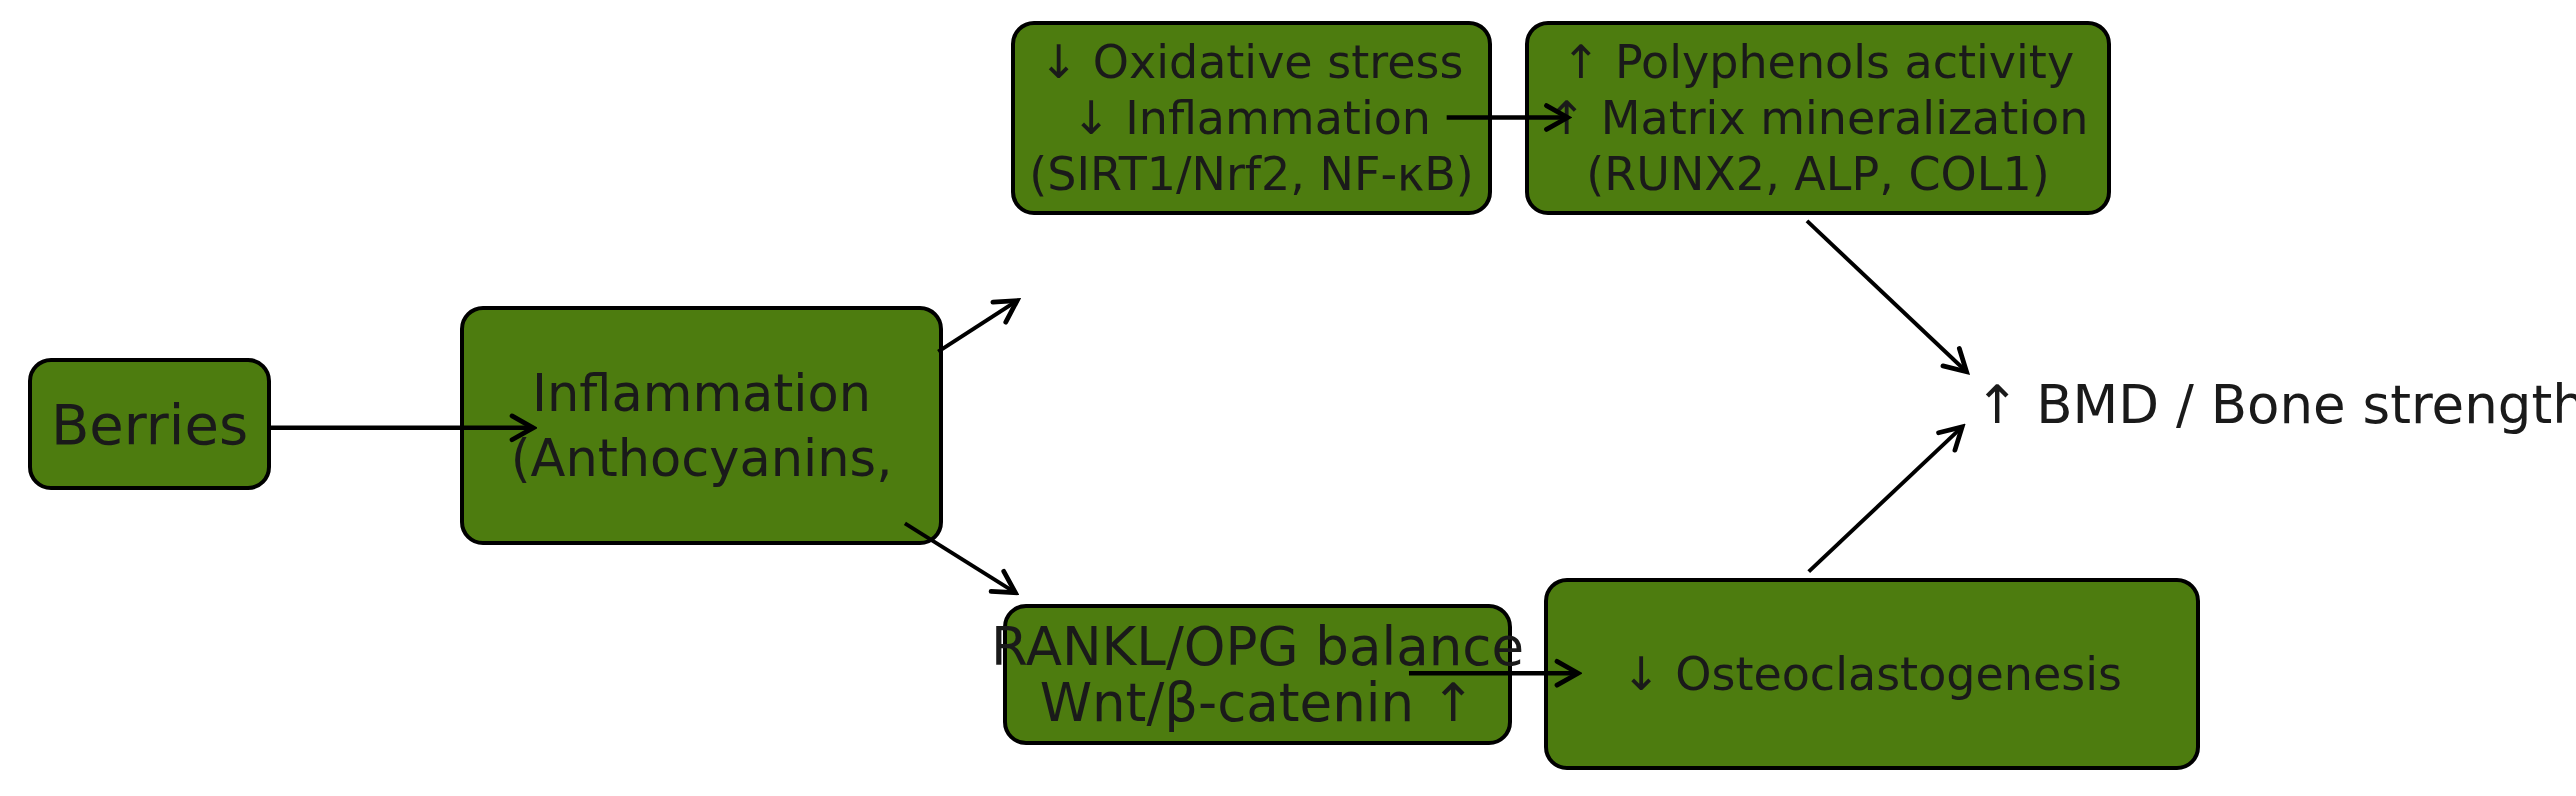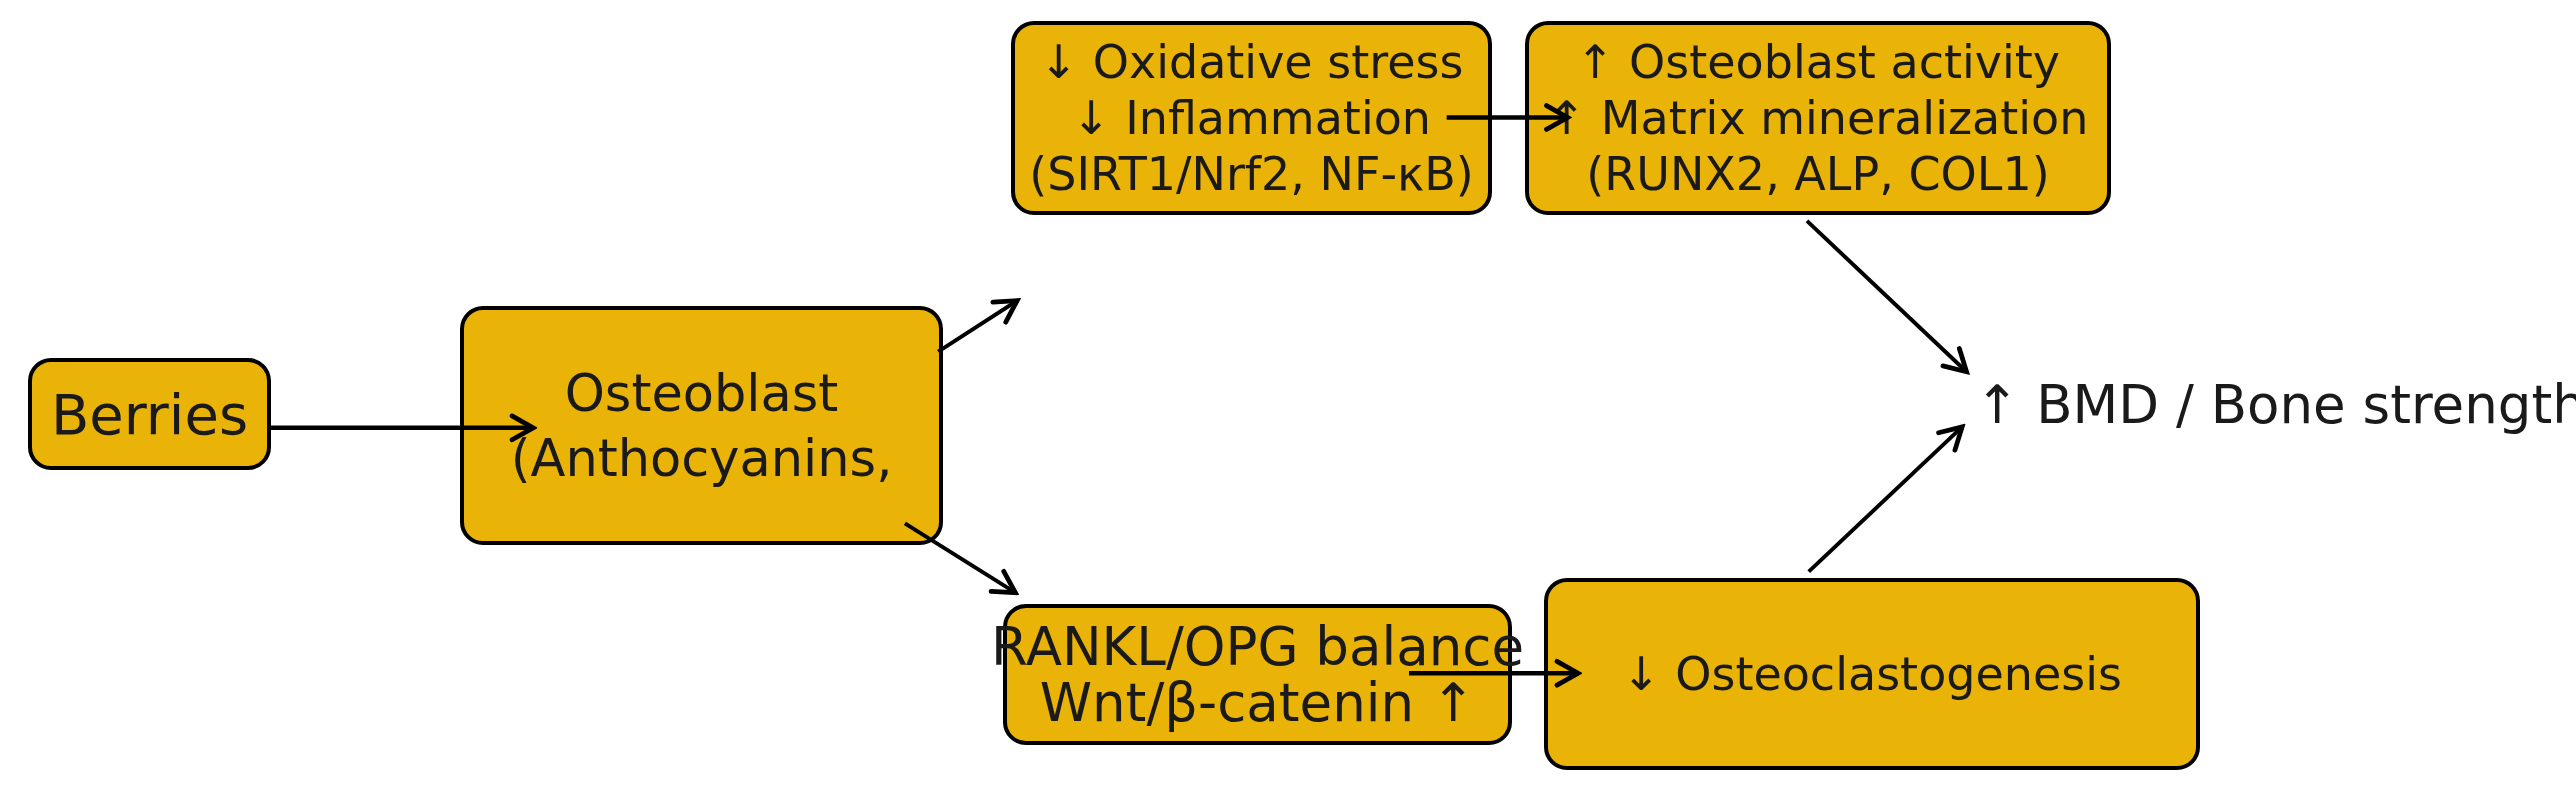--- a/index.html
+++ b/index.html
@@ -16,33 +16,33 @@
     color: #1a1a1a;
   }
   .canvas {
     position: absolute;
     left: 0; top: 0;
     width: 2576px; height: 796px;
   }
   .node {
     position: absolute;
     box-sizing: border-box;
-    background: #eab308;
+    background: #4d7c0f;
     border: 4.4px solid #000000;
     border-radius: 23px;
     display: flex;
     flex-direction: column;
     align-items: center;
     justify-content: center;
     text-align: right;
     color: #1a1a1a;
   }
   .node .line { white-space: nowrap; }
 
-  #node-berries          { left: 28px;   top: 358px; width: 243px; height: 112px; font-size: 56px; }
+  #node-berries          { left: 28px;   top: 358px; width: 243px; height: 132px; font-size: 56px; }
   #node-polyphenols      { left: 460px;  top: 306px; width: 483px; height: 239px; font-size: 51px; line-height: 65px; }
   #node-oxidative        { left: 1011px; top: 21px;  width: 481px; height: 194px; font-size: 46px; line-height: 56px; }
   #node-osteoblast       { left: 1525px; top: 21px;  width: 586px; height: 194px; font-size: 46px; line-height: 56px; }
   #node-rankl            { left: 1003px; top: 604px; width: 509px; height: 141px; font-size: 53px; line-height: 56px; }
   #node-osteoclast       { left: 1544px; top: 578px; width: 656px; height: 192px; font-size: 46px; line-height: 56px; }
 
   #outcome-label {
     position: absolute;
     left: 1975px;
     top: 372px;
@@ -60,32 +60,32 @@
 </head>
 <body>
 
 <div class="canvas">
 
   <div class="node" id="node-berries">
     <div class="line">Berries</div>
   </div>
 
   <div class="node" id="node-polyphenols">
-    <div class="line">Osteoblast</div>
+    <div class="line">Inflammation</div>
     <div class="line">(Anthocyanins,</div>
   </div>
 
   <div class="node" id="node-oxidative">
     <div class="line">↓ Oxidative stress</div>
     <div class="line">↓ Inflammation</div>
     <div class="line">(SIRT1/Nrf2, NF-κB)</div>
   </div>
 
   <div class="node" id="node-osteoblast">
-    <div class="line">↑ Osteoblast activity</div>
+    <div class="line">↑ Polyphenols activity</div>
     <div class="line">↑ Matrix mineralization</div>
     <div class="line">(RUNX2, ALP, COL1)</div>
   </div>
 
   <div class="node" id="node-rankl">
     <div class="line">RANKL/OPG balance</div>
     <div class="line">Wnt/β-catenin ↑</div>
   </div>
 
   <div class="node" id="node-osteoclast">

